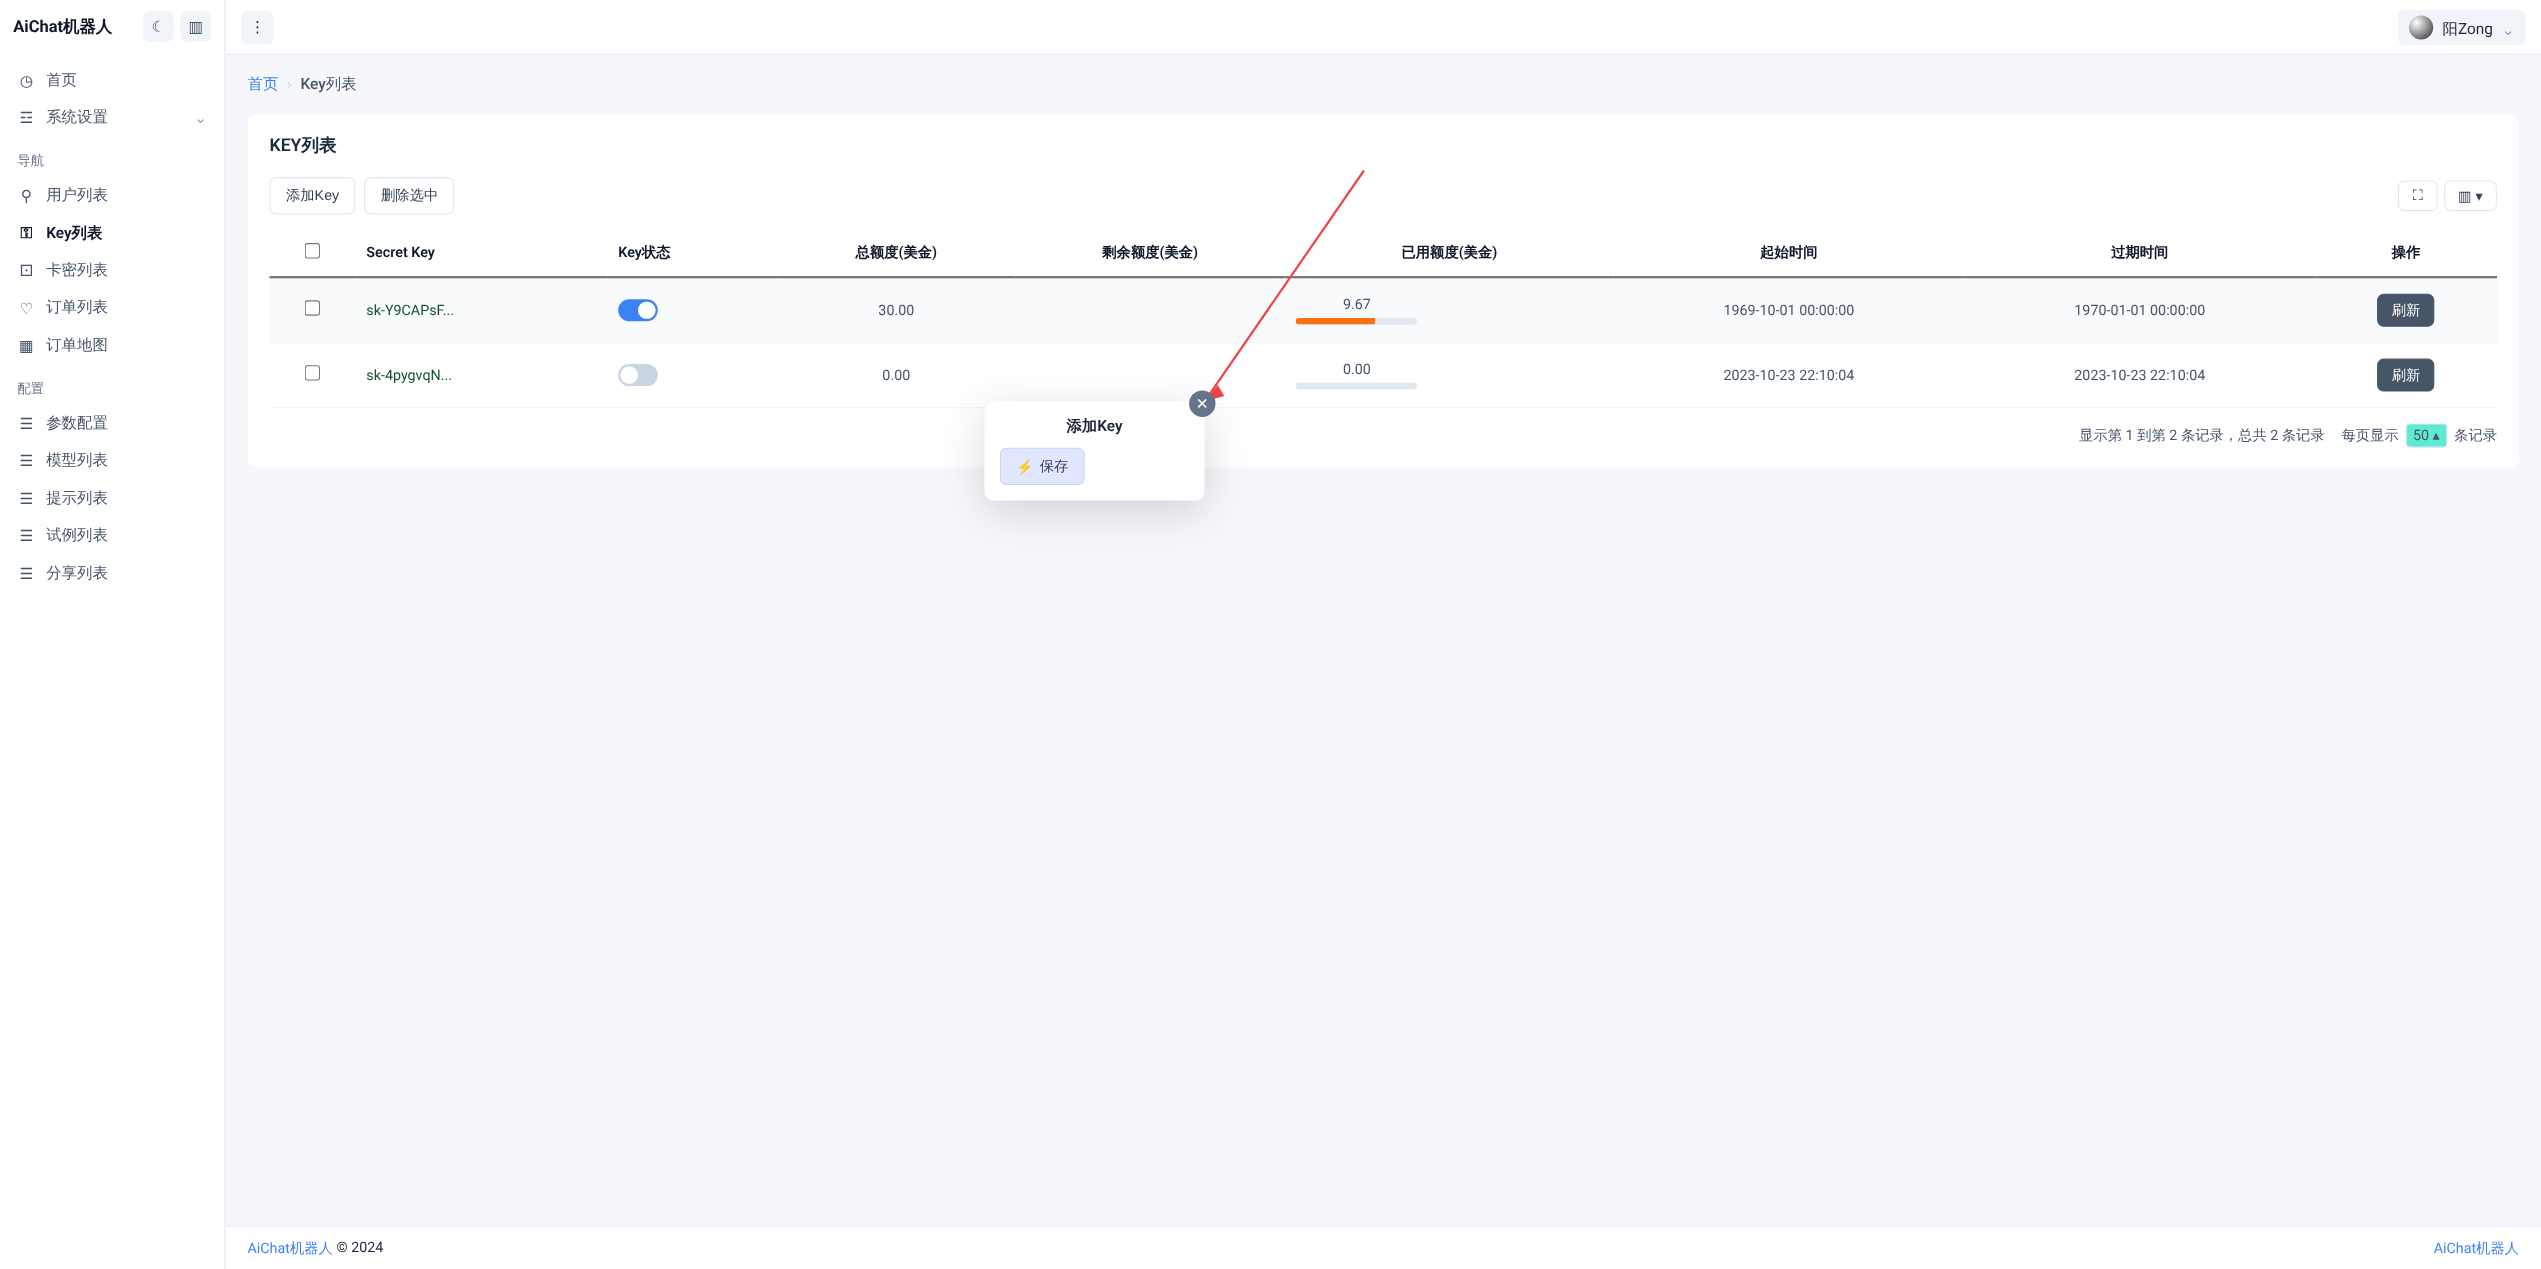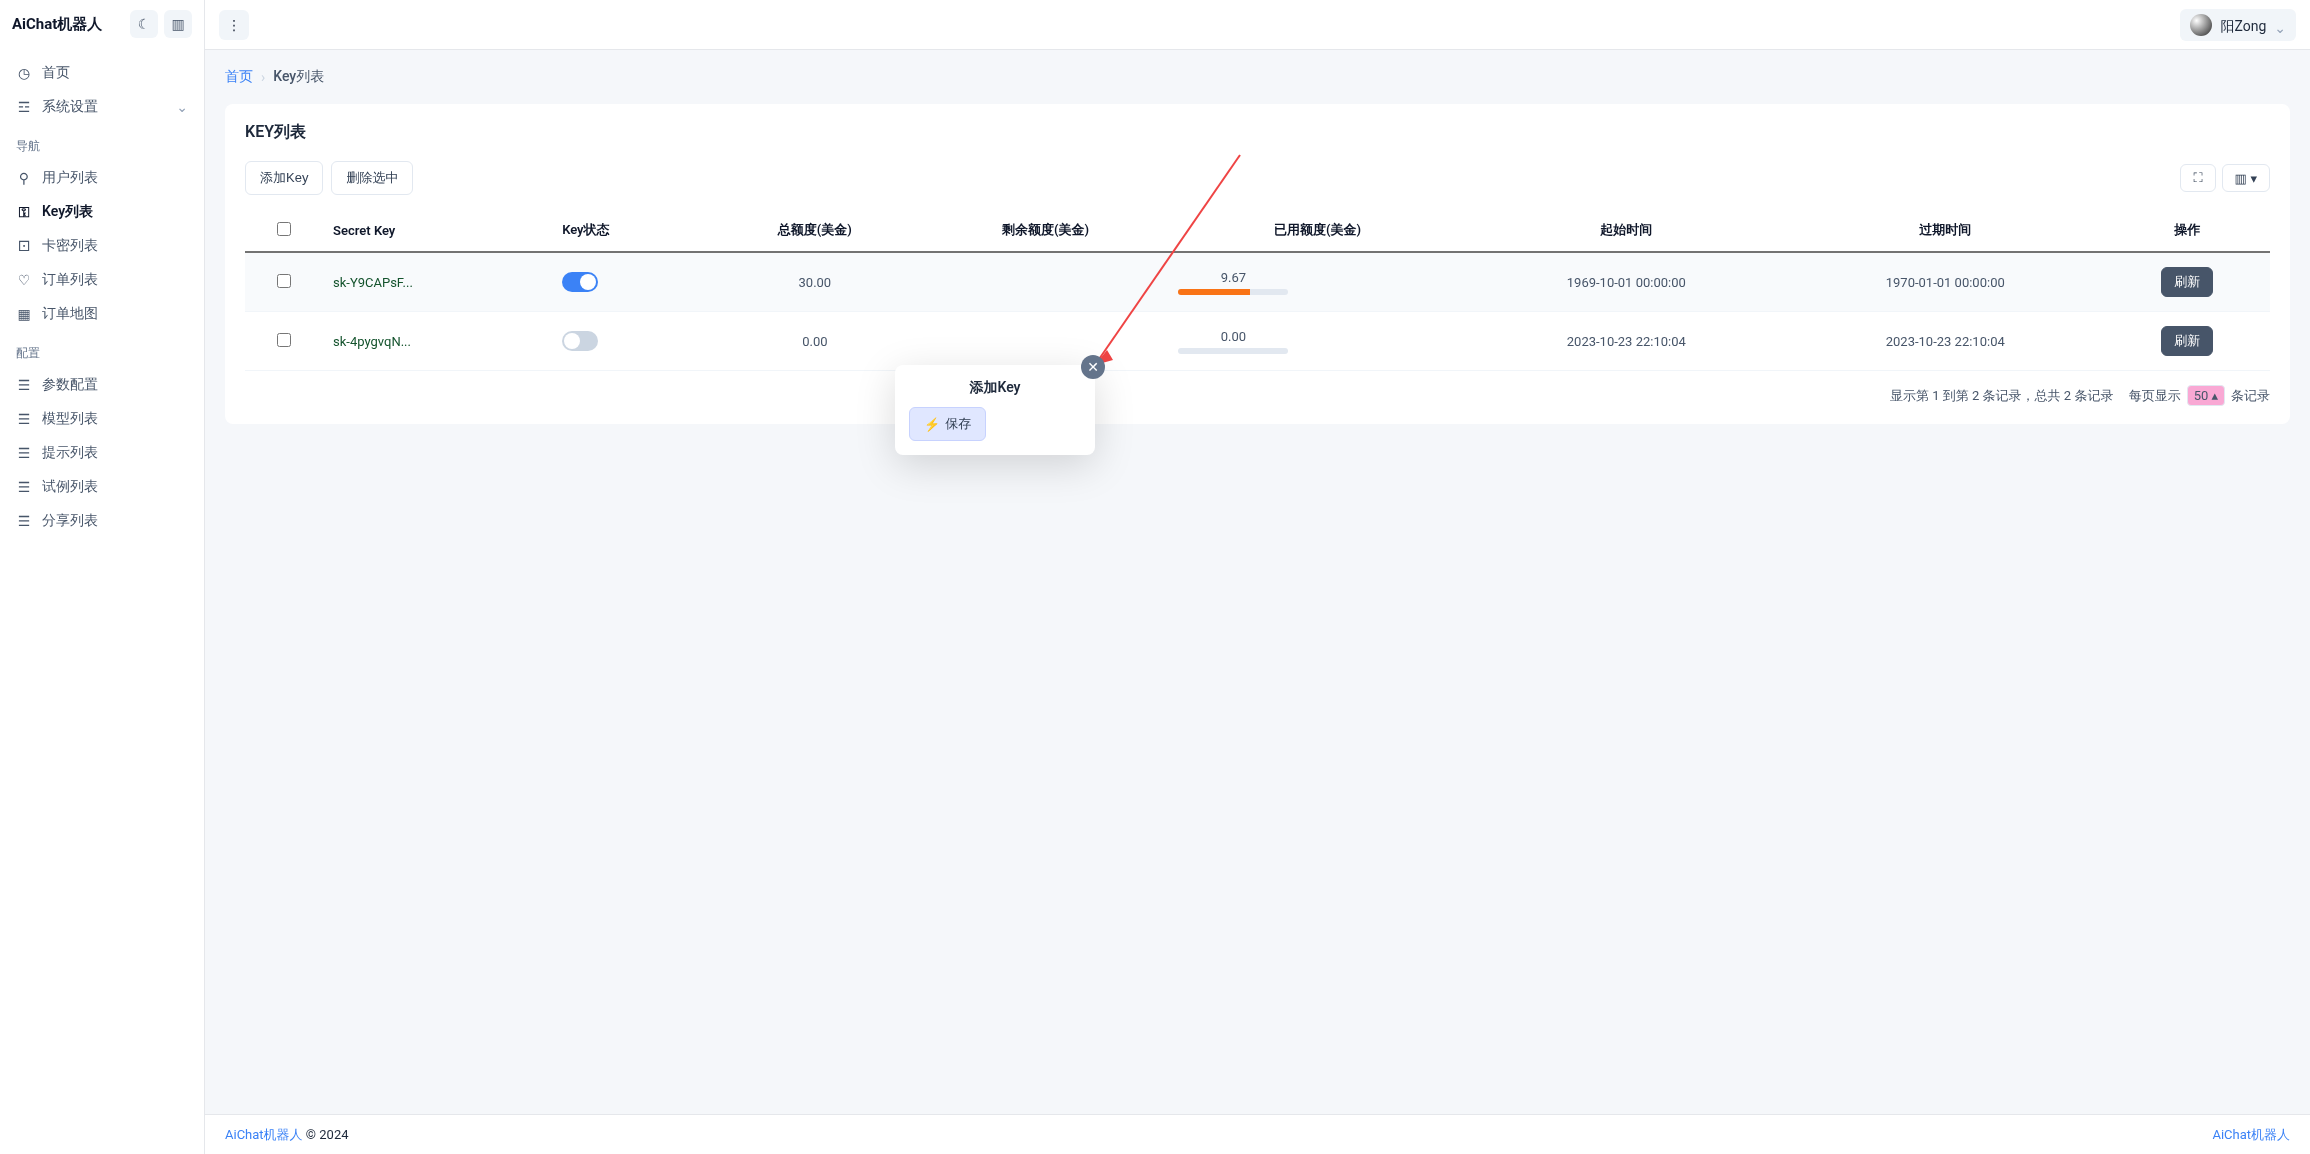--- a/index.html
+++ b/index.html
@@ -52,21 +52,21 @@
 .toggle.off { background: #cbd5e1; }
 .toggle::after { content: ''; position: absolute; width: 16px; height: 16px; background: #fff; border-radius: 50%; top: 2px; }
 .toggle.on::after { right: 2px; }
 .toggle.off::after { left: 2px; }
 .progress { width: 110px; }
 .progress-bar { height: 6px; background: #e2e8f0; border-radius: 3px; overflow: hidden; margin-top: 4px; }
 .progress-fill { height: 100%; background: #f97316; }
 .chk { width: 14px; height: 14px; }
 
 .pagination { display: flex; justify-content: flex-end; align-items: center; gap: 6px; padding-top: 14px; font-size: 13px; color: #475569; }
-.page-select { border: 1px solid #e2e8f0; padding: 2px 6px; border-radius: 4px; background: #f9a8d4; }
+.page-select { border: 1px solid #e2e8f0; padding: 2px 6px; border-radius: 4px; background: #5eead4; }
 
 .footer { height: 40px; display: flex; align-items: center; padding: 0 20px; font-size: 13px; border-top: 1px solid #e5e7eb; background: #fff; }
 .footer .link { color: #3b82f6; }
 .footer-right { margin-left: auto; }
 
 
 .popover { position: absolute; top: 315px; left: 690px; width: 200px; background: #fff; border-radius: 8px; box-shadow: 0 10px 40px rgba(0,0,0,0.15); padding: 14px; z-index: 50; }
 .popover-title { font-weight: 600; font-size: 14px; text-align: center; margin-bottom: 10px; }
 .popover-close { position: absolute; top: -10px; right: -10px; width: 24px; height: 24px; border-radius: 50%; background: #64748b; color: #fff; display: flex; align-items: center; justify-content: center; cursor: pointer; font-size: 14px; }
 .popover textarea { width: 100%; height: 60px; border: 1px solid #93c5fd; border-radius: 4px; padding: 6px; font-size: 12px; resize: none; margin-bottom: 10px; font-family: inherit; }

